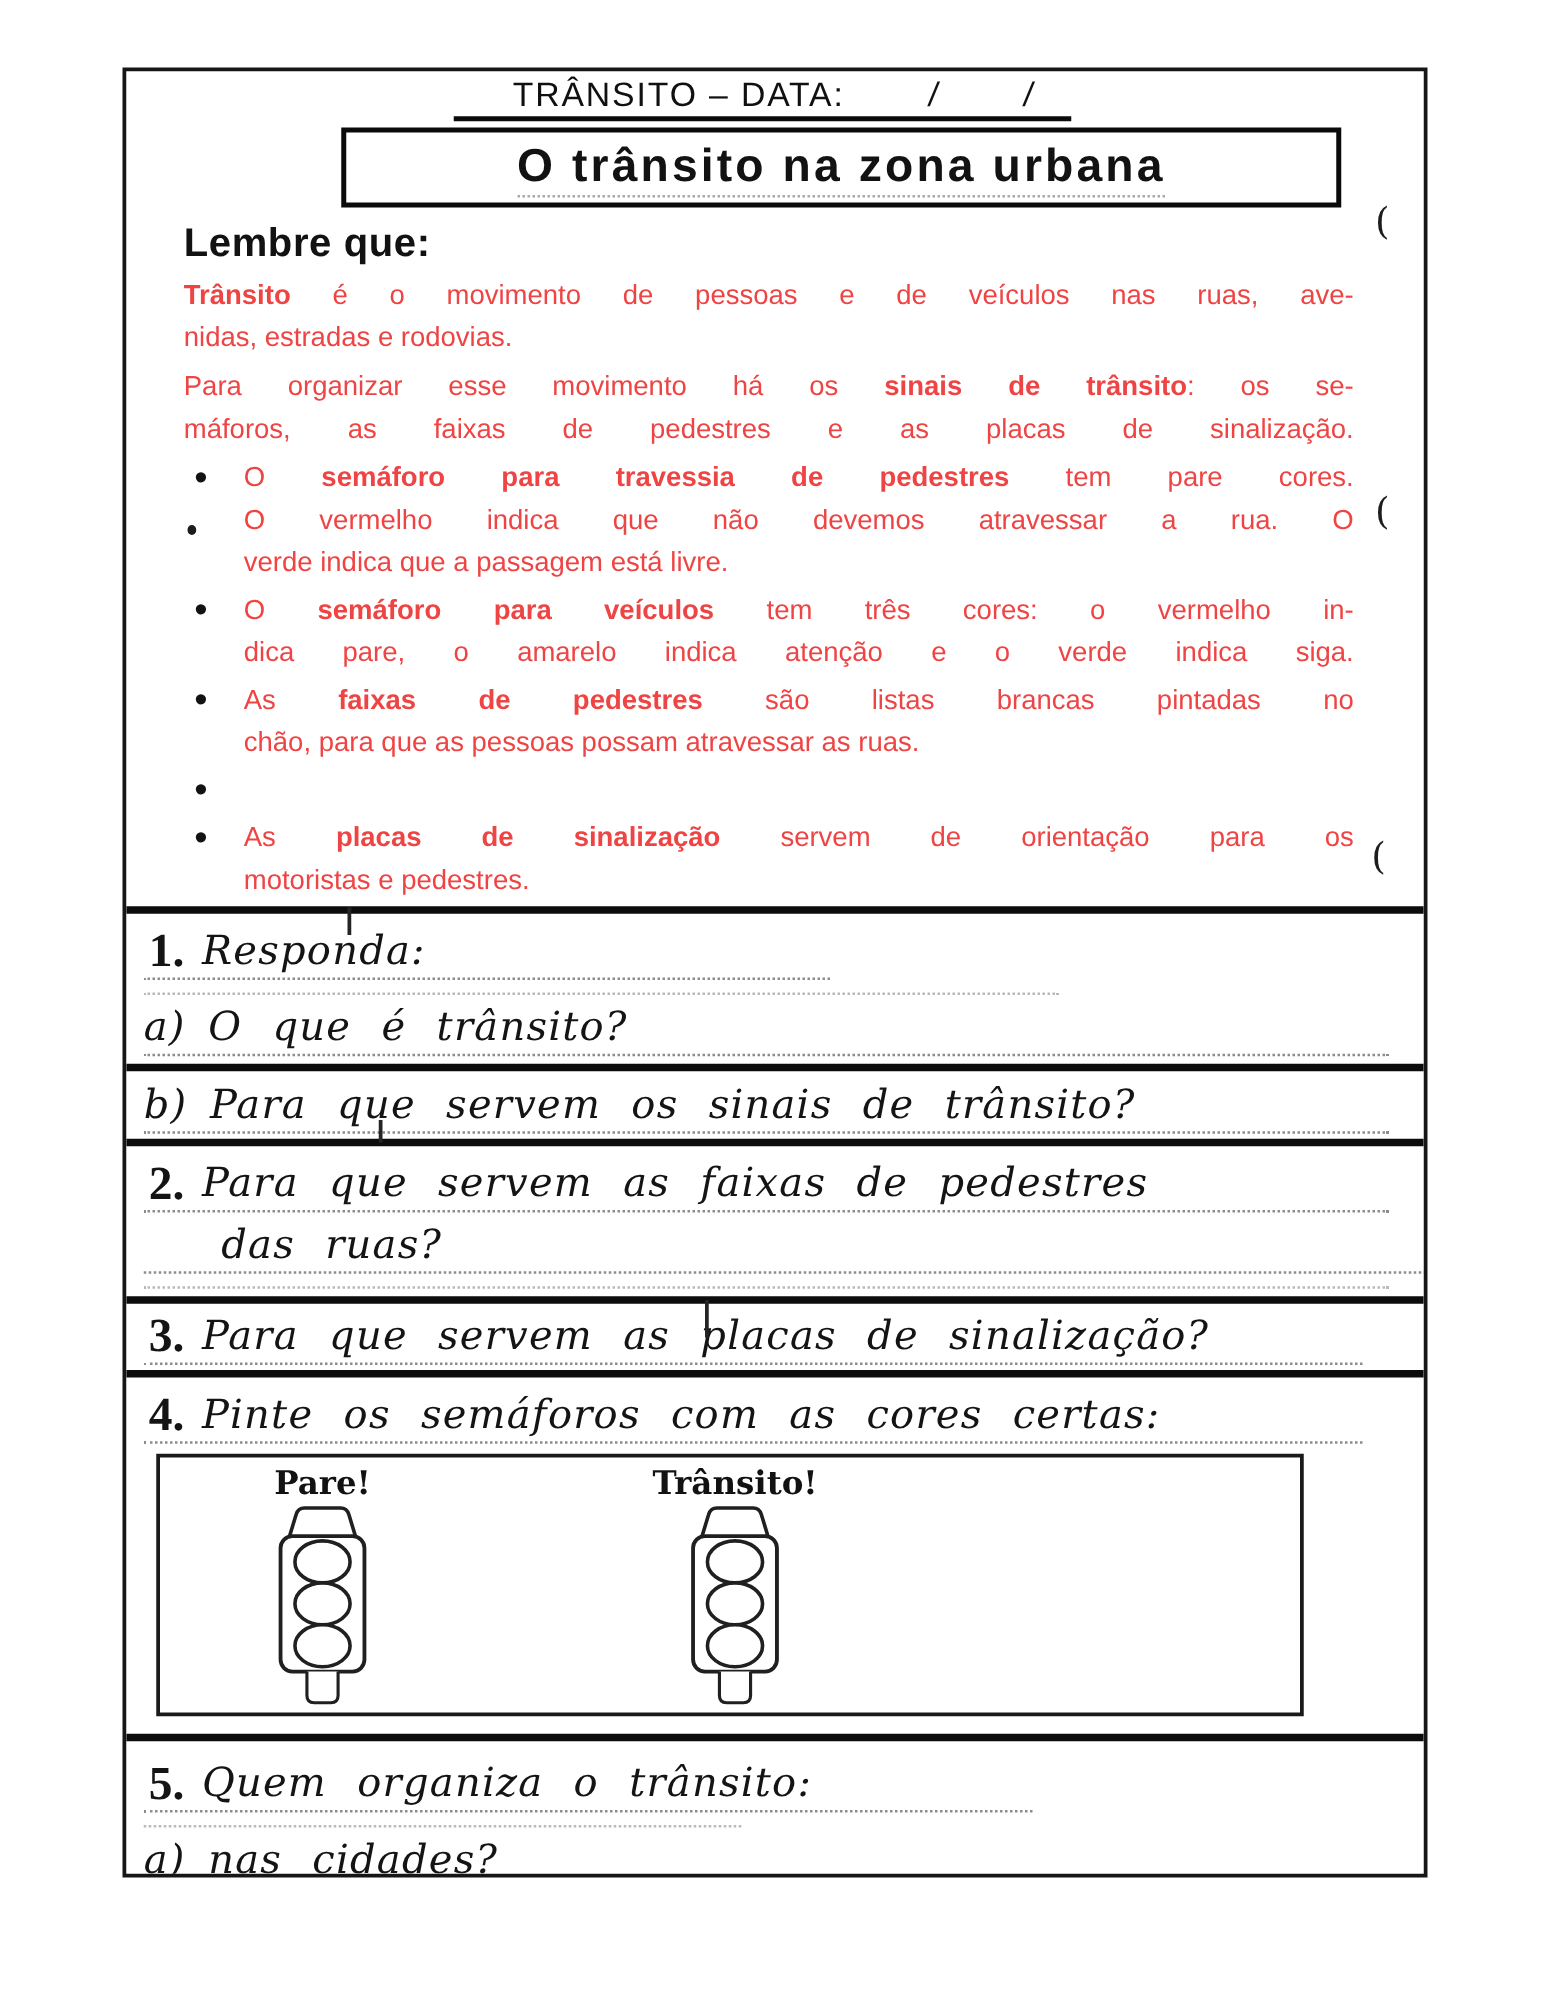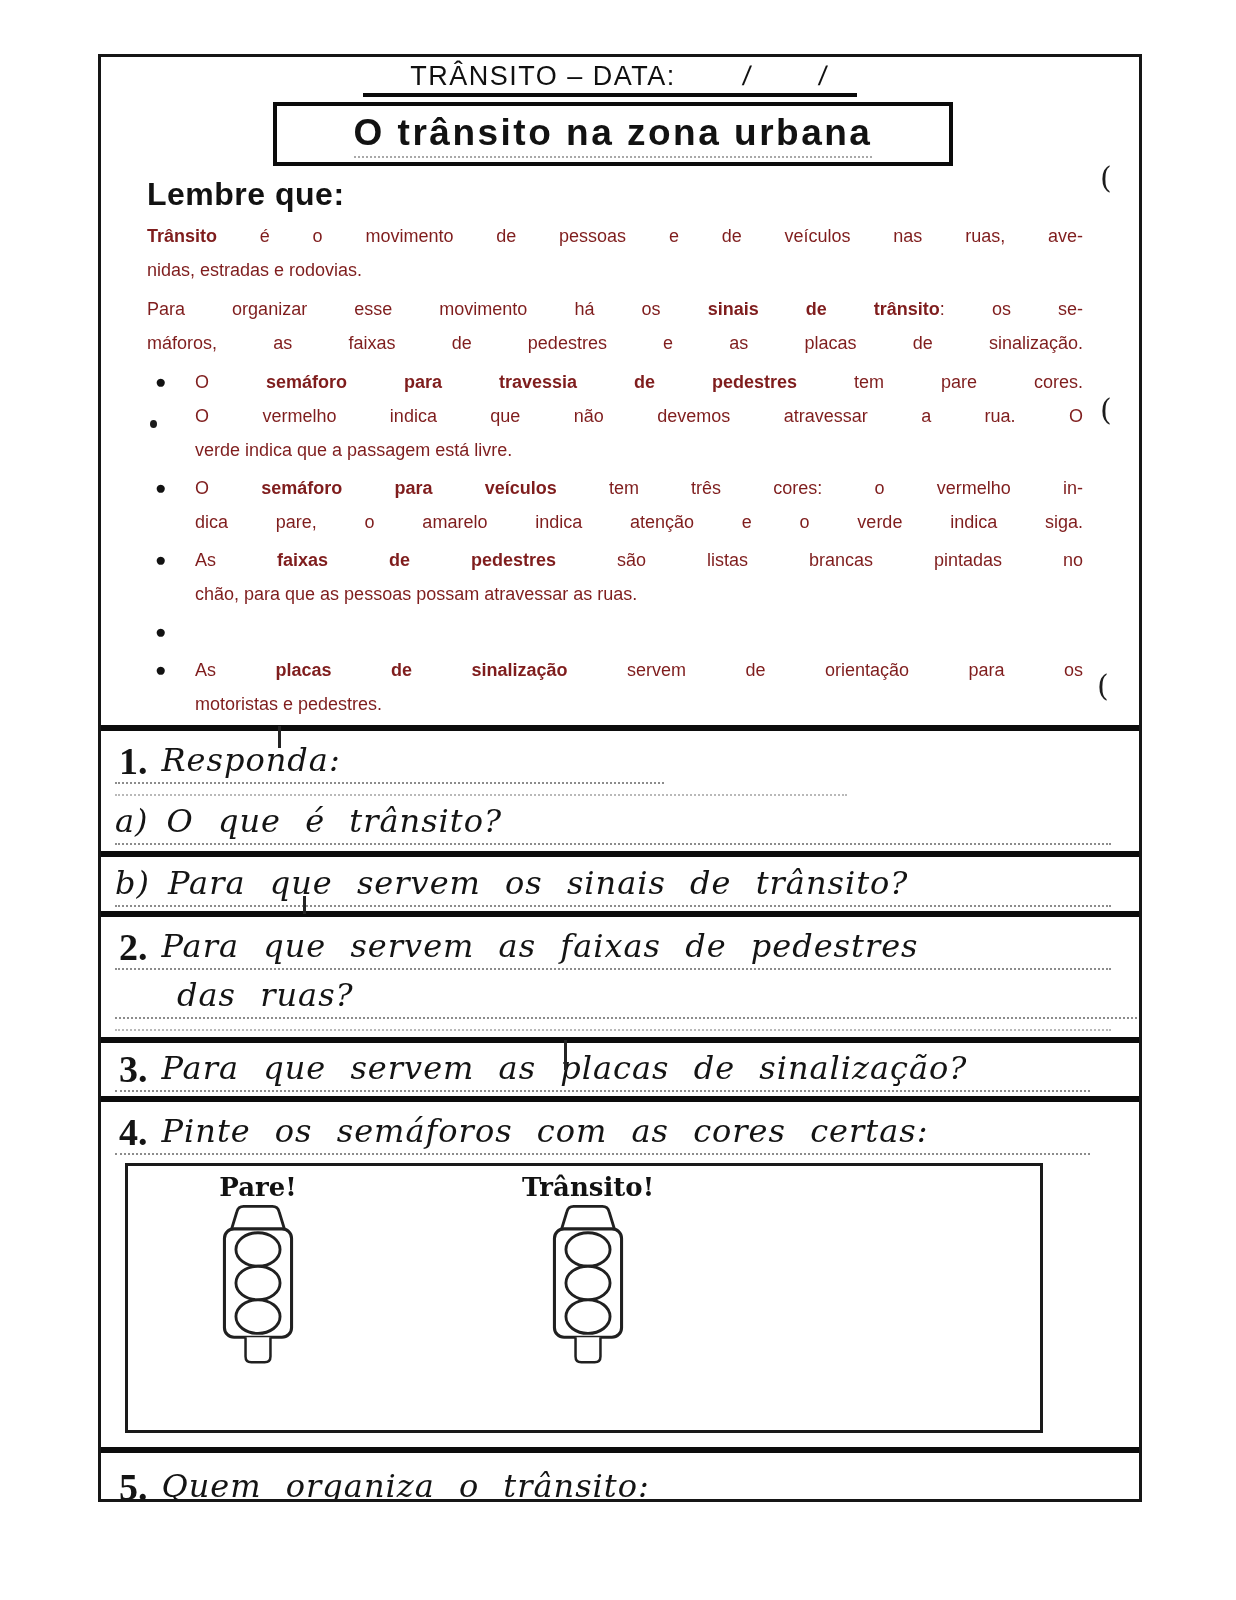--- a/index.html
+++ b/index.html
@@ -11,47 +11,47 @@
   .sheet{
     position:absolute;left:98px;top:54px;width:1044px;height:1448px;
     border:3px solid #161616;box-sizing:border-box;background:#fff;overflow:hidden;
   }
   
   .hdr{margin:4px auto 0 258px;width:520px;text-align:center;
        font-size:27px;letter-spacing:1.5px;color:#101010;white-space:nowrap;}
   .hdr .sl{display:inline-block;margin-left:58px;transform:skewX(-8deg);}
   .hdr-bar{width:494px;height:4px;background:#0b0b0b;margin:1px 0 0 262px;}
   
-  .title-box{width:680px;margin:5px 0 10px 172px;border:4px solid #0b0b0b;
+  .title-box{width:800px;margin:5px 0 10px 172px;border:4px solid #0b0b0b;
              box-sizing:border-box;text-align:center;padding:6px 0 8px;}
   .title-box .tspan{font-size:37px;font-weight:bold;letter-spacing:2.5px;
              border-bottom:2px dotted #a9a9a9;padding-bottom:3px;}
   
   .lead{margin:8px 0 6px 46px;font-size:32px;font-weight:bold;letter-spacing:.5px;}
   .intro{padding:0 56px 0 46px;}
   .para{margin:0 0 5px 0;}
-  .pline{font-size:18px;line-height:34px;color:#7f1d1d;}
+  .pline{font-size:22px;line-height:34px;color:#ef4444;}
   .pline.jl{text-align:justify;text-align-last:justify;}
   .bullet{display:flex;margin:0 0 4px 0;}
   .bdot{width:40px;flex:0 0 40px;font-size:26px;line-height:34px;padding-left:8px;}
   .btxt{flex:1;}
   b{font-weight:bold;}
   
   .qsec{border-top:6px solid #0c0c0c;padding:4px 8px 6px 14px;}
   .hrow{display:flex;align-items:flex-end;border-bottom:2px dotted #8c8c8c;
         padding:2px 0 3px;margin-top:4px;
         font-family:"DejaVu Serif", serif;font-style:italic;
         font-size:32px;line-height:38px;letter-spacing:1px;word-spacing:13px;
         color:#141414;white-space:nowrap;overflow:hidden;}
   .hnum{font-style:normal;font-weight:bold;font-family:"Liberation Serif", serif;
         font-size:38px;line-height:36px;margin:0 14px 0 4px;letter-spacing:0;}
   .hletter{margin-right:18px;}
   .frule{border-bottom:2px dotted #b9b9b9;height:8px;margin-top:2px;}
   
-  .tbox{width:918px;height:270px;border:3px solid #1a1a1a;box-sizing:border-box;
+  .tbox{width:918px;height:210px;border:3px solid #1a1a1a;box-sizing:border-box;
         margin:8px 0 8px 10px;display:flex;align-items:flex-start;}
   .tcol{width:150px;text-align:center;}
   .tc1{margin-left:55px;} .tc2{margin-left:180px;} .tc3{margin-left:120px;}
   .tlabel{font-family:"DejaVu Serif", serif;font-weight:bold;font-size:26px;
           margin:6px 0 0 0;}
   .light-svg{width:96px;height:163px;display:block;margin:1px auto 0;}
   
   .artifact{position:absolute;color:#1d1d1d;font-family:"DejaVu Serif", serif;}
   .paren{font-size:30px;}
   .tick{background:#242424;}

